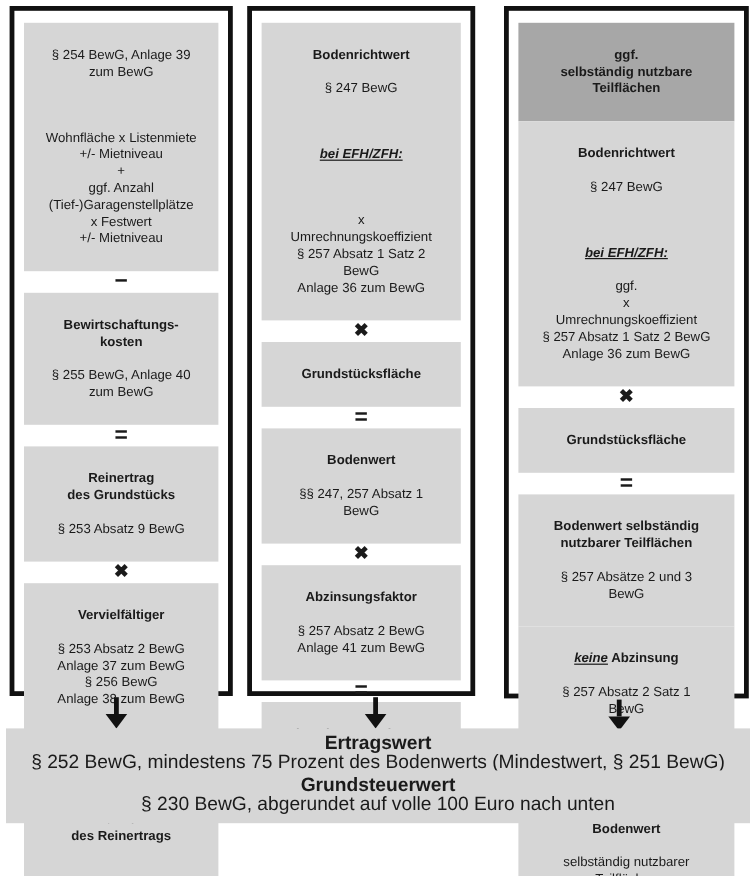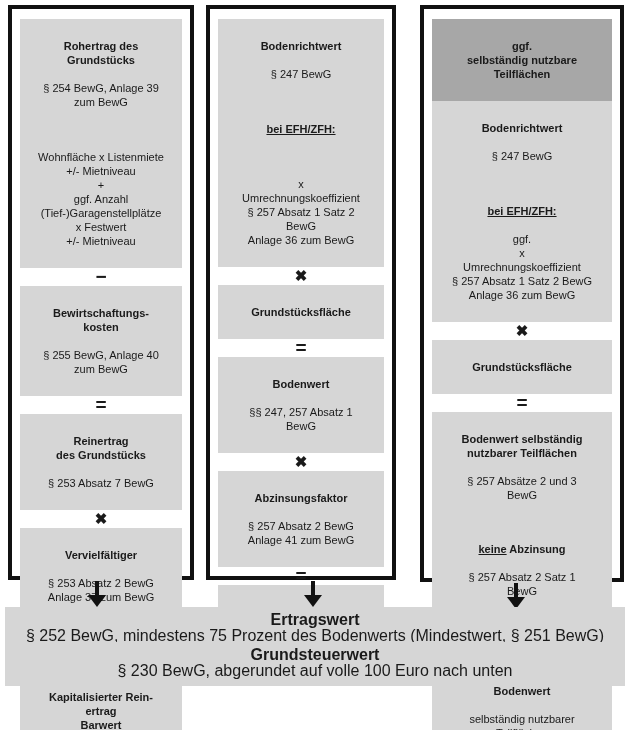--- a/index.html
+++ b/index.html
@@ -23,21 +23,21 @@
   #col1{left:8px;width:186px;height:575px;}
   #col2{left:206px;width:190px;height:575px;}
   #col3{left:420px;width:204px;height:577px;}
   .box{
     background:var(--box-bg);width:100%;box-sizing:border-box;
     padding:6px 3px;text-align:center;font-size:11px;line-height:14px;
     white-space:pre-line;
   }
   .box.dark{background:var(--dark-box-bg);}
   .t{font-weight:bold;}
-  .u{text-decoration:underline;}
+  .u{text-decoration:underline;font-style:italic;}
   .gap{height:13px;}
   .op{font-weight:900;font-size:19px;line-height:18px;text-align:center;}
   .op.times{font-size:15px;}
   
   .line-connector{width:4px;height:36px;background:var(--border);}
   .arrow-connector{display:flex;flex-direction:column;align-items:center;height:46px;}
   .arrow-connector .shaft{width:4px;height:34px;background:var(--border);}
   .arrow-connector .head{
     width:0;height:0;border-left:8px solid transparent;border-right:8px solid transparent;
     border-top:12px solid var(--border);
@@ -65,22 +65,20 @@
     font-weight:900;font-size:23px;line-height:24px;
   }
 </style>
 </head>
 <body>
 
 <div id="stage">
 
   <div class="column" id="col1">
     <div class="box">
-      <div class="t">Rohertrag des
-Grundstücks</div>
       <div>§ 254 BewG, Anlage 39
 zum BewG</div>
       <div class="gap"></div>
       <div>Wohnfläche x Listenmiete
 +/- Mietniveau
 +
 ggf. Anzahl
 (Tief-)Garagenstellplätze
 x Festwert
 +/- Mietniveau</div>
@@ -89,21 +87,21 @@
     <div class="box">
       <div class="t">Bewirtschaftungs-
 kosten</div>
       <div>§ 255 BewG, Anlage 40
 zum BewG</div>
     </div>
     <div class="op">=</div>
     <div class="box">
       <div class="t">Reinertrag
 des Grundstücks</div>
-      <div>§ 253 Absatz 7 BewG</div>
+      <div>§ 253 Absatz 9 BewG</div>
     </div>
     <div class="op times">✖</div>
     <div class="box">
       <div class="t">Vervielfältiger</div>
       <div>§ 253 Absatz 2 BewG
 Anlage 37 zum BewG
 § 256 BewG
 Anlage 38 zum BewG</div>
     </div>
     <div class="op">=</div>

